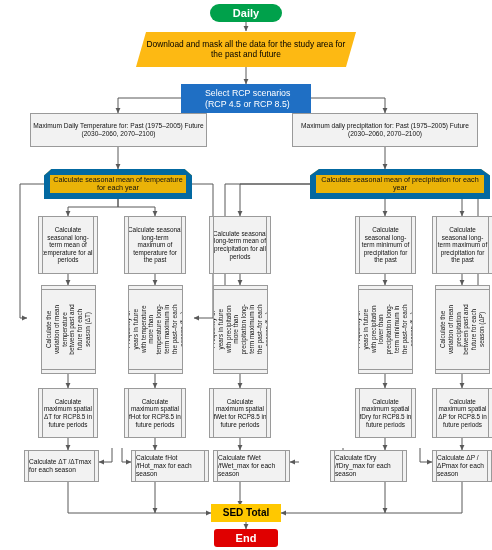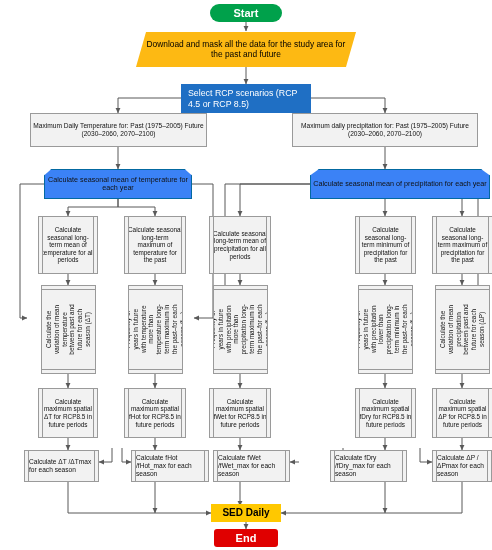--- a/index.html
+++ b/index.html
@@ -51,34 +51,34 @@
     transform: skewX(-16deg);
   }
   .para-yellow > span { transform: skewX(16deg); display: block; padding: 0 4px; }
   
   .proc-blue {
     background: #1F6FC4;
     color: #ffffff;
     font-size: 8.8px;
     text-align: left;
     justify-content: flex-start;
-    padding-left: 7px;
+    padding-left: 24px;
   }
   
   .proc {
     background: #F2F2F2;
     border: 1px solid #9a9a9a;
     color: #111;
     font-size: 6.6px;
     padding: 1px 2px;
   }
   
   .prep {
-    background: #3b82f6;
-    border: 1px solid #0369a1;
+    background: #eab308;
+    border: 6px solid #0369a1;
     color: #111;
     font-size: 7.2px;
     clip-path: polygon(5% 0, 95% 0, 100% 22%, 100% 100%, 0 100%, 0 22%);
     align-items: center;
   }
   
   .subproc {
     background: #F2F2F2;
     border: 1px solid #9a9a9a;
     color: #111;
@@ -209,21 +209,21 @@
     <path d="M155,482 L155,513"></path>
     <path d="M240,482 L240,506"></path>
     <path d="M385,482 L385,513"></path>
     <path d="M462,482 L462,513 L281,513"></path>
 
     <path d="M246,522 L246,529"></path>
   </g>
 </svg>
 
 <div class="node term-start" style="left:210px;top:4px;width:72px;height:18px;">
-  <span>Start</span>
+  <span>Daily</span>
 </div>
 
 <div class="node para-yellow" style="left:141px;top:32px;width:210px;height:35px;">
   <span>Download and mask all the data for the study area for the past and future</span>
 </div>
 
 <div class="node proc-blue" style="left:181px;top:84px;width:130px;height:29px;">
   <span>Select RCP scenarios (RCP 4.5 or RCP 8.5)</span>
 </div>
 
@@ -301,18 +301,18 @@
   <span>Calculate fWet /fWet_max for each season</span>
 </div>
 <div class="node para-sm" style="left:330px;top:450px;width:77px;height:32px;">
   <span>Calculate fDry /fDry_max for each season</span>
 </div>
 <div class="node para-sm" style="left:432px;top:450px;width:60px;height:32px;">
   <span>Calculate ΔP /ΔPmax for each season</span>
 </div>
 
 <div class="node sed" style="left:211px;top:504px;width:70px;height:18px;">
-  <span>SED Daily</span>
+  <span>SED Total</span>
 </div>
 
 <div class="node term-end" style="left:214px;top:529px;width:64px;height:18px;">
   <span>End</span>
 </div>
 
 </body></html>

